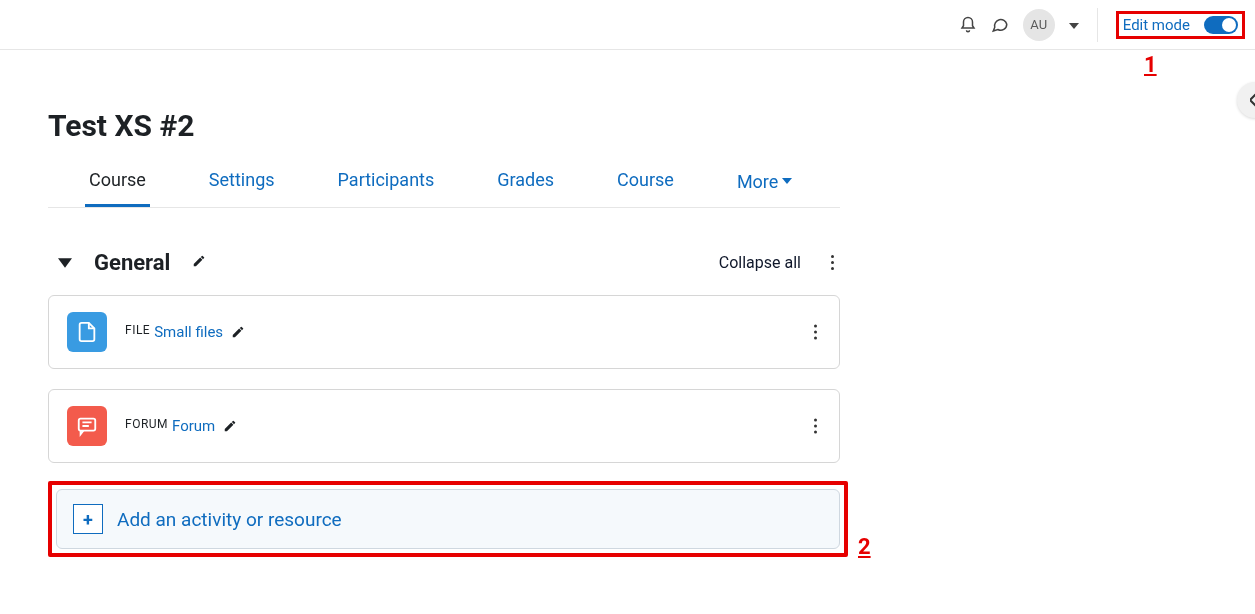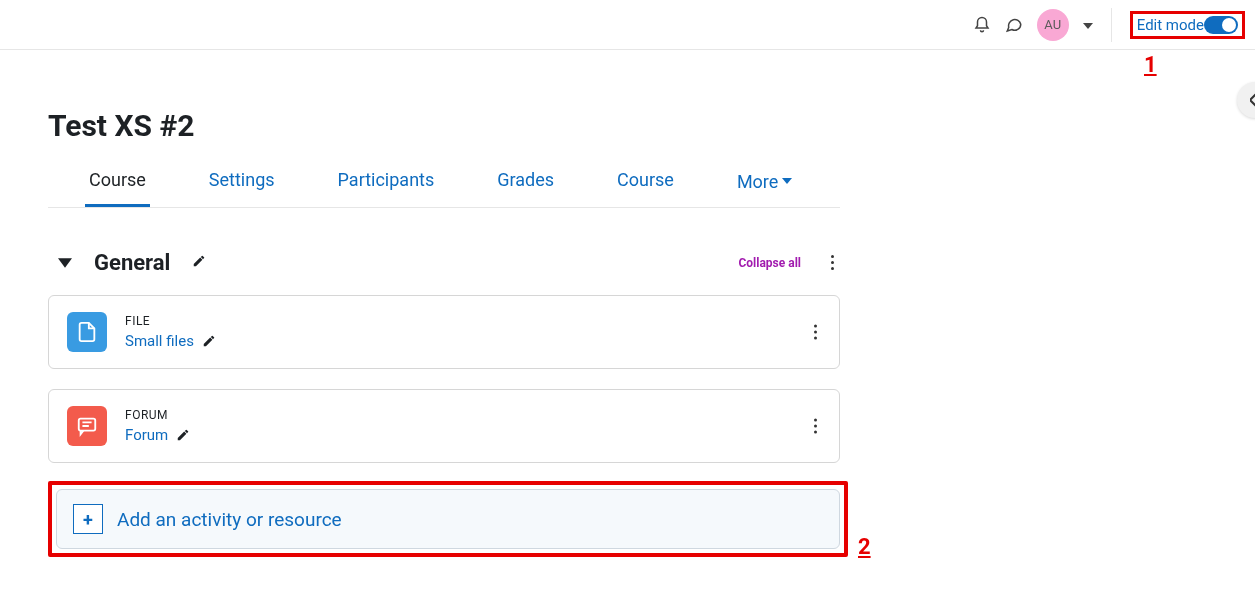--- a/index.html
+++ b/index.html
@@ -20,31 +20,31 @@
     justify-content: flex-end;
     align-items: center;
     height: 50px;
     padding-right: 10px;
     border-bottom: 1px solid #e6e6e6;
     gap: 14px;
   }
   .topicon { width: 18px; height: 18px; display: flex; align-items: center; justify-content: center; color: #444; }
   .avatar {
     width: 32px; height: 32px; border-radius: 50%;
-    background: #f9a8d4; color: #5b5b5b;
+    background: #e5e5e5; color: #5b5b5b;
     display: flex; align-items: center; justify-content: center;
     font-size: 13px;
   }
   .caret-down { font-size: 12px; color: #444; }
   .vert-divider { width: 1px; height: 34px; background: #e6e6e6; margin: 0 4px; }
 
   .editmode-wrap {
     border: 3px solid #e60000;
     padding: 2px 4px;
-    display: flex; align-items: center; gap: 0;
+    display: flex; align-items: center; gap: 14px;
     color: #0f6cbf;
     font-size: 15px;
   }
   .toggle {
     width: 34px; height: 18px; border-radius: 10px;
     background: #0f6cbf; position: relative;
   }
   .toggle-knob {
     width: 14px; height: 14px; border-radius: 50%;
     background: #fff; position: absolute; top: 2px; right: 2px;
@@ -115,40 +115,40 @@
     padding: 0 6px 0 10px;
   }
   .section-left {
     display: flex; align-items: center; gap: 22px;
   }
   .section-title { font-size: 22px; font-weight: 700; }
   .pencil-sm { width: 14px; height: 14px; }
   .section-right {
     display: flex; align-items: center; gap: 30px;
   }
-  .collapse-link { color: #a21caf; font-size: 12px; font-weight: bold; }
+  .collapse-link { color: #0f172a; font-size: 16px; }
 
   
   .card {
     border: 1px solid #d6d6d6;
     border-radius: 6px;
     padding: 16px 18px;
     margin-top: 20px;
     display: flex;
     align-items: center;
     gap: 18px;
     position: relative;
   }
   .act-icon {
     width: 40px; height: 40px; border-radius: 6px;
     display: flex; align-items: center; justify-content: center;
   }
   .act-icon.file { background: #399be2; }
   .act-icon.forum { background: #f35b4c; }
-  .act-info { display: flex; flex-direction: column; gap: 4px; }
+  .act-info { display: flex; flex-direction: row; gap: 4px; }
   .act-type { font-size: 12px; letter-spacing: 0.5px; color: #1d2125; }
   .act-name { color: #0f6cbf; font-size: 15px; display: flex; align-items: center; gap: 8px; }
   .card-menu { position: absolute; right: 22px; top: 50%; transform: translateY(-50%); }
   .dots-v { display:flex; flex-direction:column; gap:3px; }
   .dots-v span { width:3px; height:3px; background:#333; border-radius:50%; display:block; }
 
   
   .add-wrap {
     margin-top: 18px;
     border: 4px solid #e60000;

